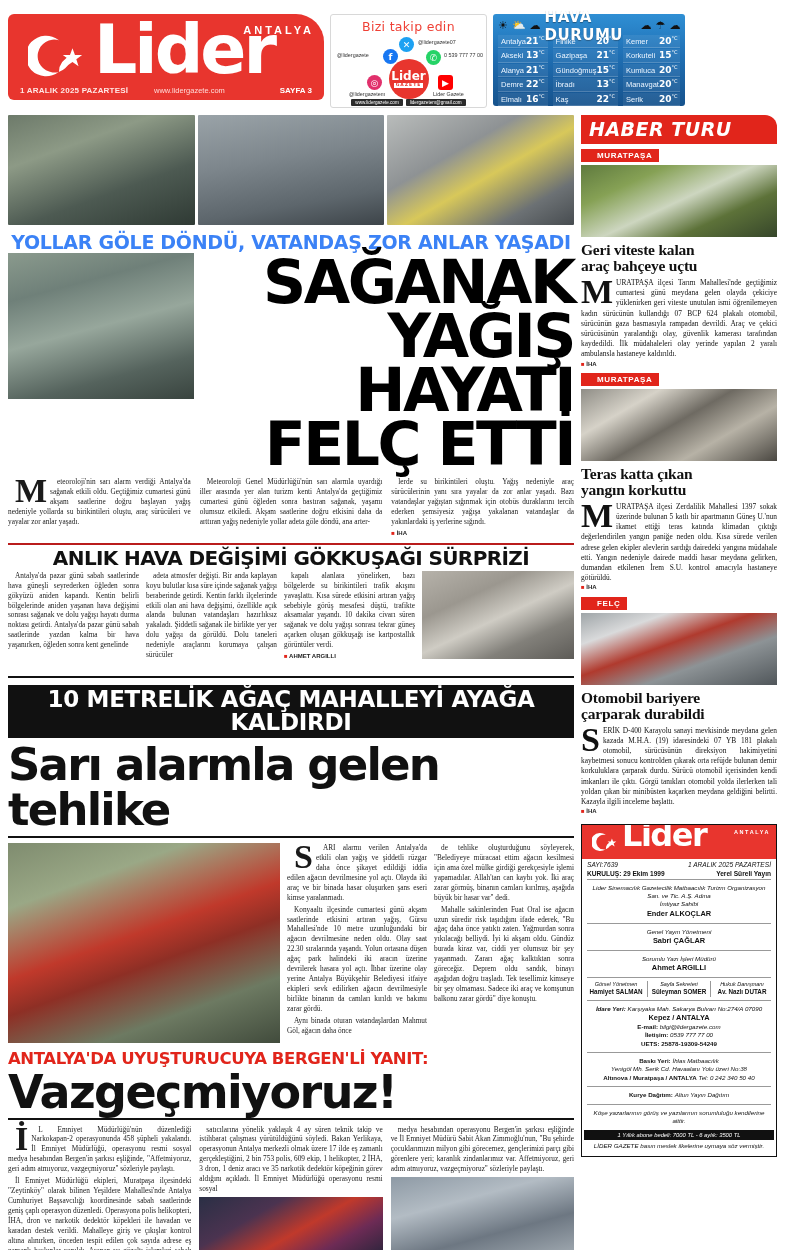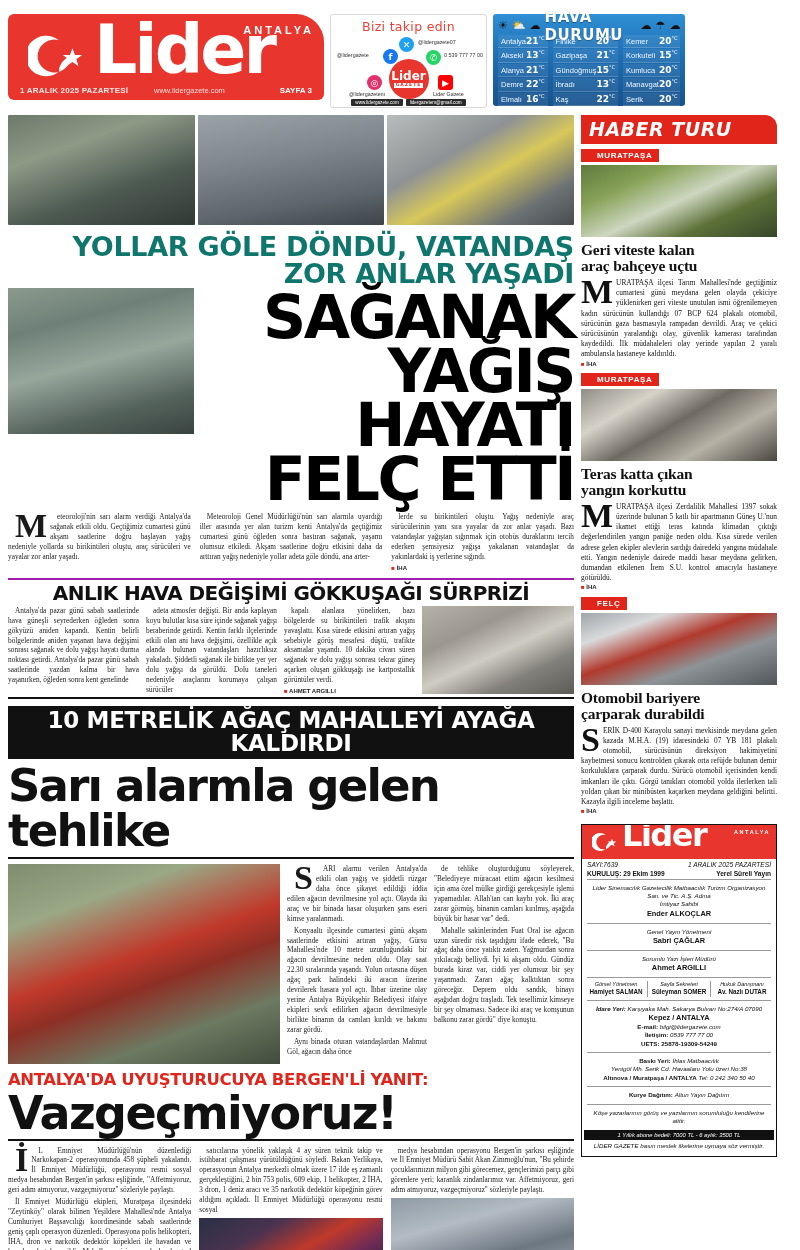--- a/index.html
+++ b/index.html
@@ -80,22 +80,22 @@
   .right-col{width:196px;flex:0 0 196px;}
 
   
   .photo-strip{display:flex;gap:3px;height:110px;margin-top:3px;}
   .photo-strip .ph{flex:1;border-radius:1px;}
   .ph1{background:linear-gradient(160deg,#6d7a6a 0%,#8d9a86 30%,#4d5a52 65%,#2f3a34 100%);}
   .ph2{background:linear-gradient(170deg,#9aa3a8 0%,#7d868c 40%,#5d666c 75%,#3d4449 100%);}
   .ph3{background:linear-gradient(150deg,#b9bcbb 0%,#8e9294 35%,#d8c85a 55%,#6c7174 80%,#474c50 100%);}
 
   .kicker-red{
-    text-align:right;color:#0f766e;font-family:"DejaVu Sans",sans-serif;font-weight:bold;
-    font-size:27px;letter-spacing:-.3px;margin:8px 0 1px;line-height:1;
+    text-align:center;color:#3b82f6;font-family:"DejaVu Sans",sans-serif;font-weight:bold;
+    font-size:19px;letter-spacing:-.3px;margin:8px 0 1px;line-height:1;
   }
   .mega{
     font-family:"DejaVu Sans",sans-serif;font-weight:bold;color:#000;
     font-size:60px;line-height:.9;letter-spacing:-2.5px;text-align:right;
   }
   .hero-row{display:flex;gap:6px;align-items:flex-start;}
   .hero-photo{width:186px;height:146px;flex:0 0 186px;
     background:linear-gradient(165deg,#8a9a8d 0%,#6f8079 25%,#97a79c 50%,#55635d 78%,#39443f 100%);}
   .hero-head{flex:1;padding-top:2px;}
 
@@ -107,21 +107,21 @@
   }
   .bodytext p{margin:0 0 2px 0;text-indent:7px;}
   .dropcap::first-letter{
     float:left;font-family:"Liberation Serif",serif;font-size:34px;line-height:.78;
     font-weight:bold;padding:1px 3px 0 0;
   }
   .agency{font-family:"Liberation Sans",sans-serif;font-size:6px;font-weight:bold;color:#222;}
   .agency::before{content:"■ ";color:#e1251b;}
 
   
-  .subbox{border-top:2px solid #a21caf;border-bottom:2px solid #111;margin-top:6px;padding:3px 0 0;}
+  .subbox{border-top:2px solid #b91c1c;border-bottom:2px solid #111;margin-top:6px;padding:3px 0 14px;}
   .subbox-title{
     font-family:"DejaVu Sans",sans-serif;font-weight:bold;font-size:20px;letter-spacing:-.6px;
     text-align:center;margin:0 0 3px;line-height:1;
   }
   .subbox-row{display:flex;gap:7px;}
   .subbox-row .col{flex:1;}
   .subbox-photo{width:152px;flex:0 0 152px;height:88px;
     background:linear-gradient(155deg,#b6b2aa 0%,#9b978f 30%,#cfccc4 52%,#82807a 74%,#5d5b57 100%);}
 
   

